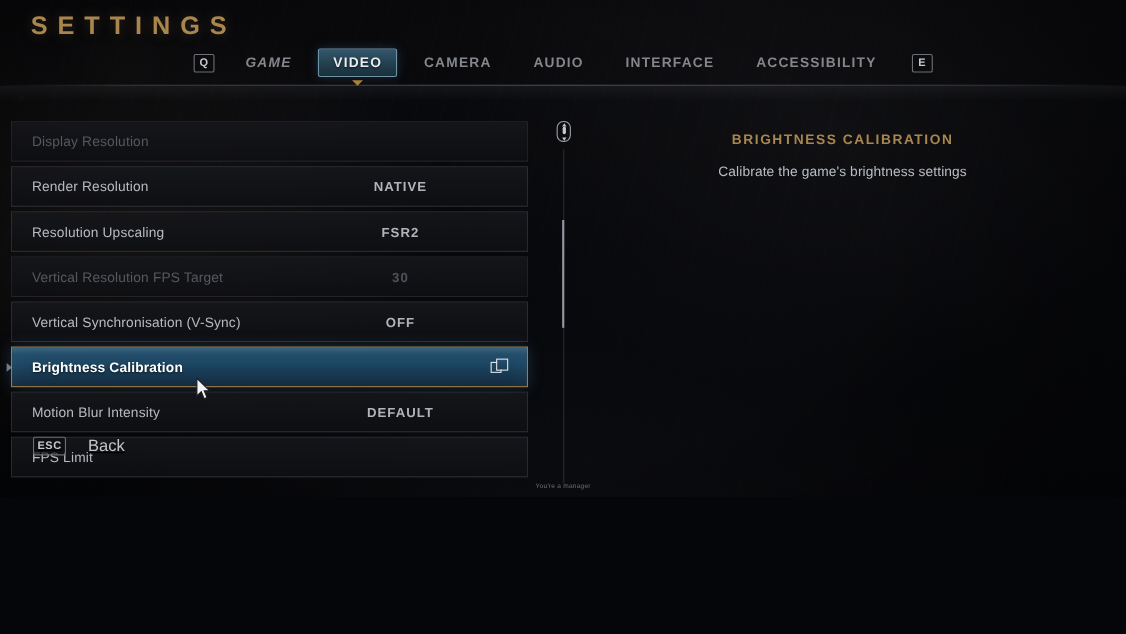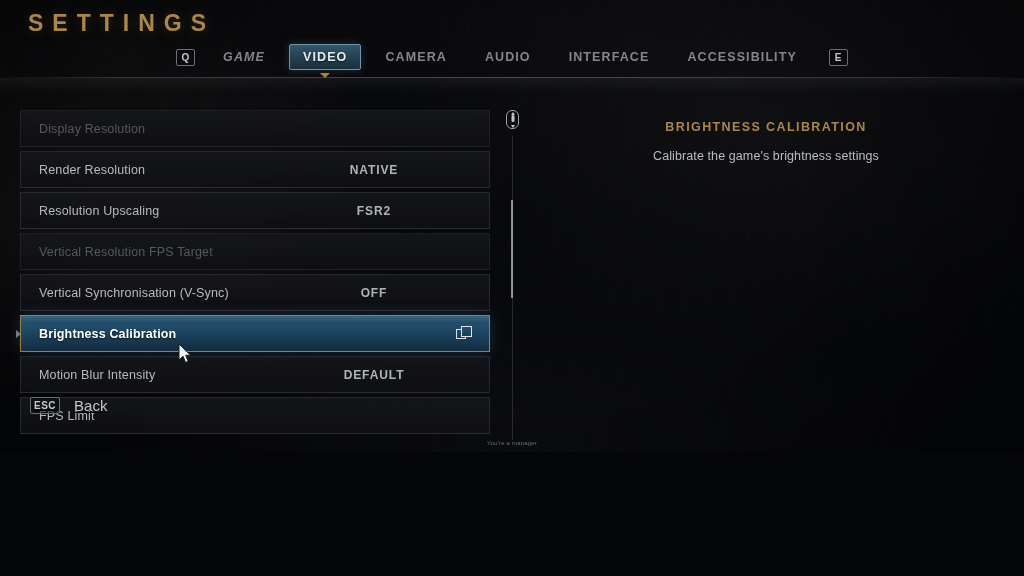--- a/index.html
+++ b/index.html
@@ -131,21 +131,21 @@
   .tab-rule-glow {
     position: absolute;
     left: 0; top: 78px;
     width: 1024px; height: 14px;
     background: linear-gradient(180deg, rgba(120,125,135,0.10), rgba(0,0,0,0));
   }
 
   
   .list {
     position: absolute;
-    left: 20px; top: 110px;
+    left: 10px; top: 110px;
     width: 470px;
   }
 
   .row {
     position: relative;
     height: 37px;
     margin-bottom: 4px;
     display: flex;
     align-items: center;
     border: 1px solid rgba(128,132,140,0.22);
@@ -274,21 +274,21 @@
     color: #b9bdc3;
     letter-spacing: 0.1px;
   }
 
   
   .footer {
     position: absolute;
     left: 30px; bottom: 38px;
     display: flex;
     align-items: flex-end;
-    gap: 14px;
+    gap: 20px;
     text-decoration: underline;
   }
   .footer .f-label {
     font-size: 15px;
     color: #c3c7cd;
   }
 
   .toast {
     position: absolute;
     left: 0; bottom: 6px;
@@ -340,20 +340,21 @@
       <div class="row">
         <div class="label">Render Resolution</div>
         <div class="value">NATIVE</div>
       </div>
       <div class="row">
         <div class="label">Resolution Upscaling</div>
         <div class="value">FSR2</div>
       </div>
       <div class="row disabled">
         <div class="label">Vertical Resolution FPS Target</div>
+        <div class="value">30</div>
       </div>
       <div class="row">
         <div class="label">Vertical Synchronisation (V-Sync)</div>
         <div class="value">OFF</div>
       </div>
       <div class="row selected">
         <div class="label">Brightness Calibration</div>
         <div class="popup-icon">
           <div class="sq back"></div>
           <div class="sq front"></div>

